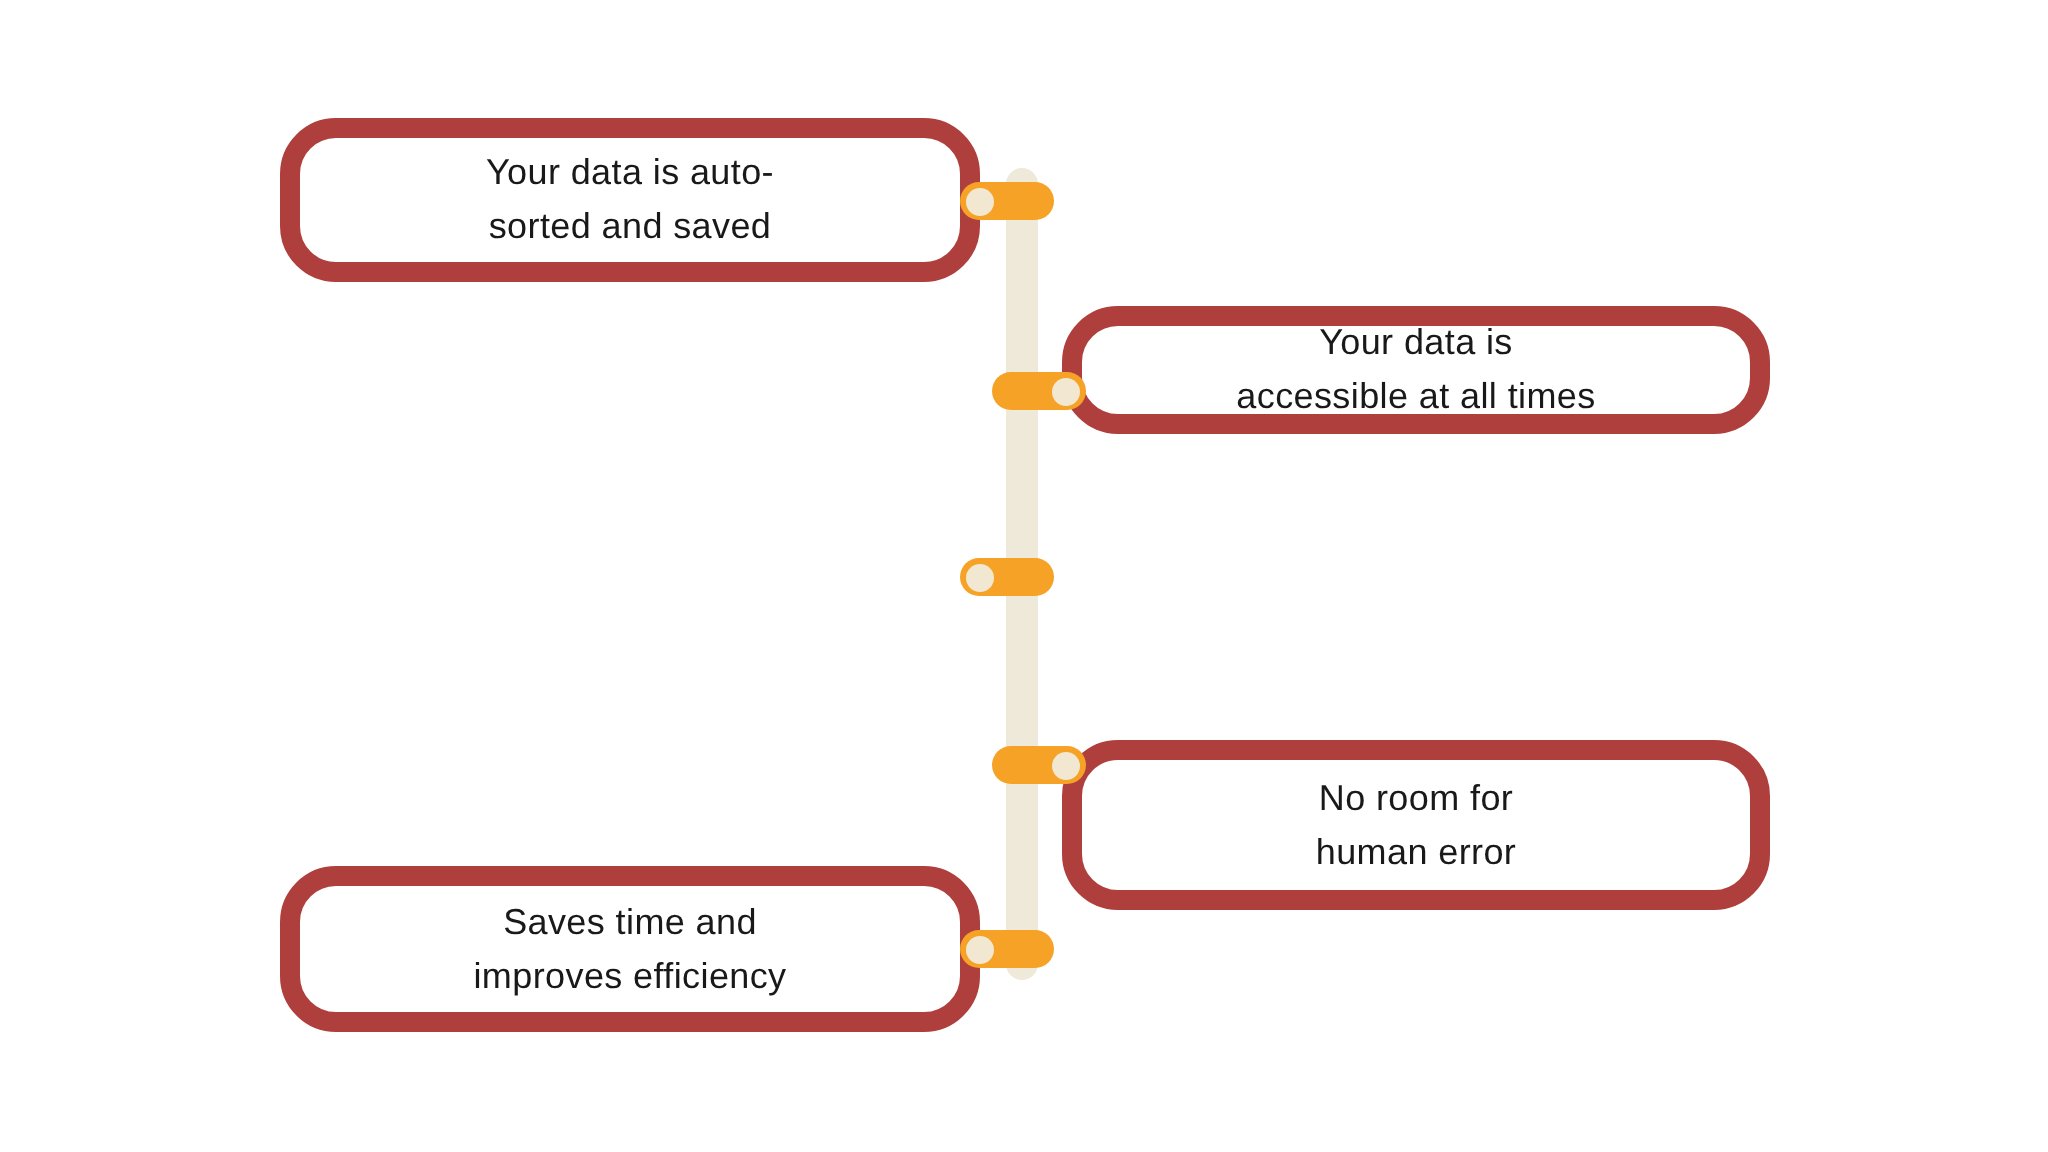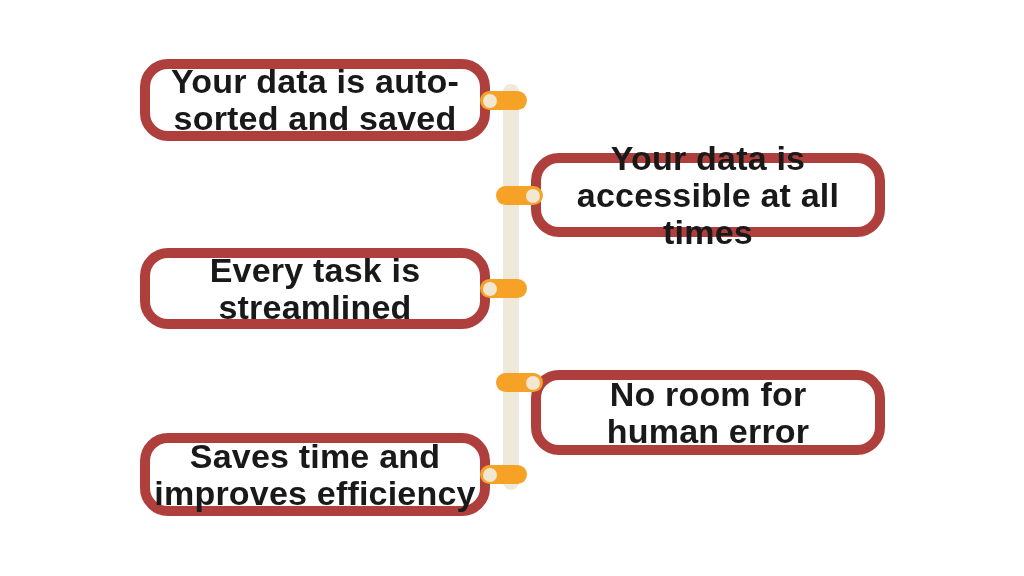--- a/index.html
+++ b/index.html
@@ -39,31 +39,30 @@
     background:var(--box-fill);
     border:10px solid var(--box-border);
     border-radius:28px;
     display:flex;
     align-items:center;
     justify-content:center;
     text-align:center;
     z-index:2;
   }
   .box .label{
-    font-size:34px;
-    line-height:37px;
+    font-size:18px;
+    line-height:27px;
     color:var(--text);
     white-space:pre-line;
     letter-spacing:0.2px;
-    font-weight:bold;
   }
   .box.side-left{ left:140px; width:350px; }
   .box.side-right{ left:531px; width:354px; }
   .box1{ top:59px;  height:82px; }
-  .box2{ top:153px; height:84px; }
+  .box2{ top:153px; height:64px; }
   .box3{ top:248px; height:81px; }
   .box4{ top:340px; height:85px;margin-top:30px; }
   .box5{ top:433px; height:83px; }
 
   .pill{
     position:absolute;
     width:47px;
     height:19px;
     border-radius:10px;
     background:var(--connector);
@@ -103,24 +102,20 @@
   </div>
 
   <div class="box side-right box2">
     <div class="label">Your data is
 accessible at all times</div>
   </div>
   <div class="pill side-right pill2">
     <span class="dot"></span>
   </div>
 
-  <div class="box side-left box3">
-    <div class="label">Every task is
-streamlined</div>
-  </div>
   <div class="pill side-left pill3">
     <span class="dot"></span>
   </div>
 
   <div class="box side-right box4">
     <div class="label">No room for
 human error</div>
   </div>
   <div class="pill side-right pill4">
     <span class="dot"></span>

